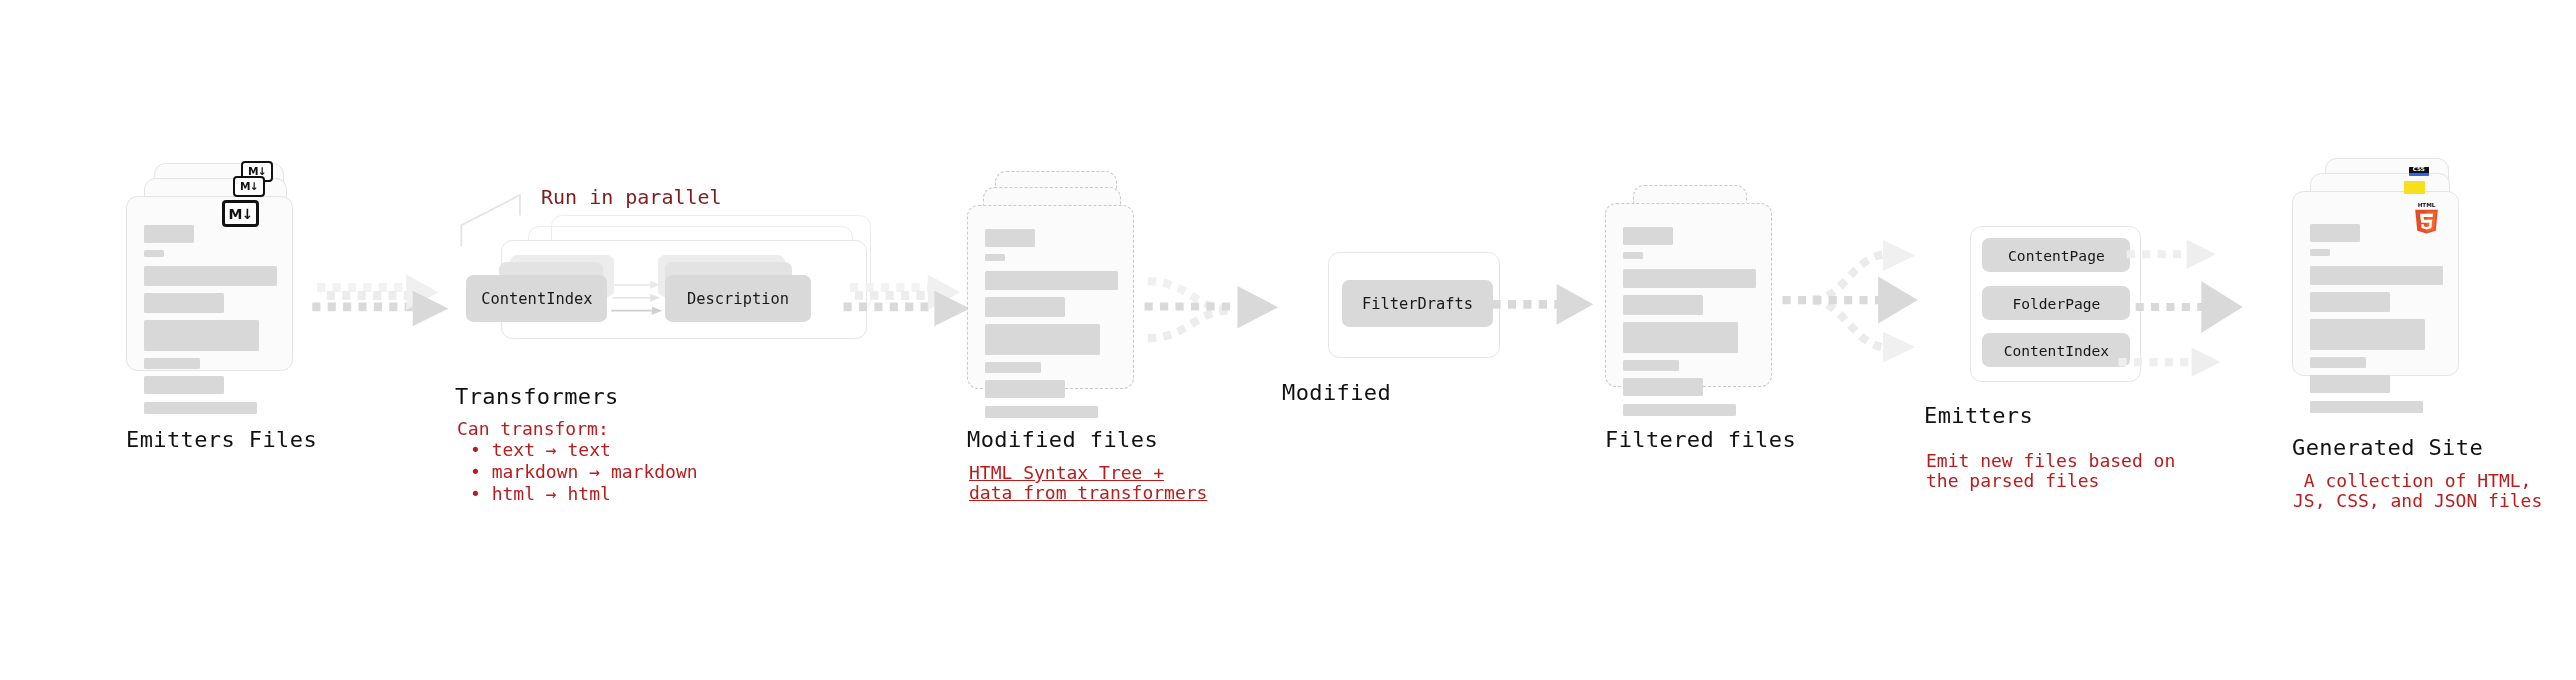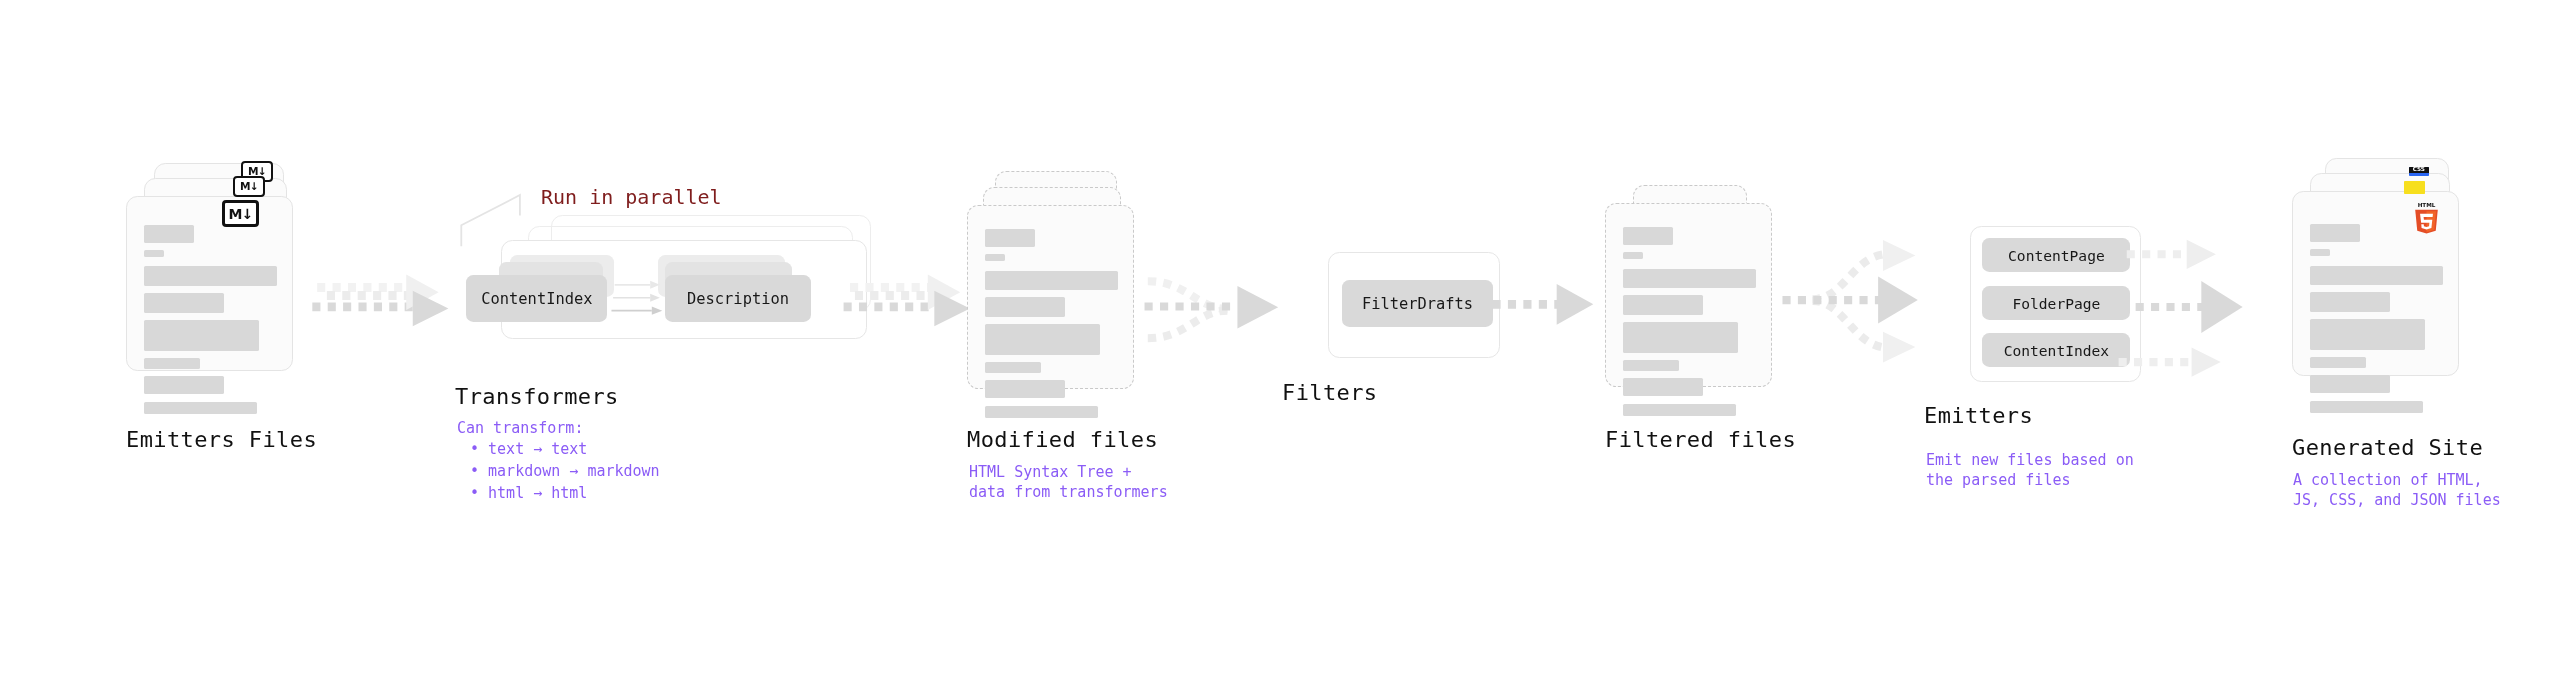--- a/index.html
+++ b/index.html
@@ -49,21 +49,21 @@
   }
   .chip.g1{background:#ececec;}
   .chip.g2{background:#e3e3e3;}
 
   
   .title{
     position:absolute;font-size:22px;letter-spacing:0.4px;color:#111;
     white-space:nowrap;
   }
   .sub{
-    position:absolute;font-size:15px;line-height:19.5px;color:#8b5cf6;
+    position:absolute;font-size:18px;line-height:19.5px;color:#b91c1c;
     white-space:pre;
   }
   .paralabel{
     position:absolute;font-size:20px;color:#7f1d1d;white-space:nowrap;
   }
   svg{position:absolute;overflow:visible;}
 </style>
 </head>
 <body>
 
@@ -161,36 +161,36 @@
         <div class="bar" style="width:100%;height:19.5px;"></div>
         <div class="bar" style="width:60%;height:19.5px;"></div>
         <div class="bar" style="width:86%;height:31px;"></div>
         <div class="bar" style="width:42%;height:10.6px;"></div>
         <div class="bar" style="width:60%;height:18px;"></div>
         <div class="bar" style="width:85%;height:12.2px;margin-bottom:0;"></div>
       </div>
     </div>
   </div>
   <div class="title" style="left:967px;top:427px;">Modified files</div>
-  <div class="sub" style="left:969px;top:463px;">HTML Syntax Tree +
+  <div class="sub" style="left:969px;top:463px;text-decoration:underline;">HTML Syntax Tree +
 data from transformers</div>
 
   <svg style="left:1138px;top:260px;width:163px;height:106px;" viewBox="0 0 200 130" width="163" height="106">
     <g fill="none" stroke-dasharray="10 9" stroke-width="10">
       <path d="M12,26 C60,26 72,60 110,60" stroke="#f0f0f0"></path>
       <path d="M12,96 C60,96 72,62 110,62" stroke="#ececec"></path>
       <line x1="8" y1="57" x2="118" y2="57" stroke="#d9d9d9"></line>
     </g>
     <polygon points="122,32 172,58 122,84" fill="#d9d9d9"></polygon>
   </svg>
 
   <div class="gbox" style="left:1282px;top:252px;width:172px;height:106px;">
     <div class="chip" style="left:13px;top:27px;width:151px;height:47px;text-align:center;">FilterDrafts</div>
   </div>
-  <div class="title" style="left:1282px;top:380px;">Filters</div>
+  <div class="title" style="left:1282px;top:380px;">Modified</div>
 
   <svg style="left:1477px;top:288px;width:122px;height:49px;" viewBox="0 0 150 60" width="122" height="49">
     <line x1="0" y1="20" x2="105" y2="20" stroke="#d9d9d9" stroke-width="11" stroke-dasharray="10 9" fill="none"></line>
     <polygon points="98,-5 143,20 98,45" fill="#d9d9d9"></polygon>
   </svg>
 
   <div class="docstack" style="left:1605px;top:185px;width:187px;height:211px;">
     <div class="doc dashed" style="left:28.4px;top:0px;width:114px;height:39px;"></div>
     <div class="doc dashed" style="left:0px;top:18px;width:167px;height:184px;">
       <div class="docbody" style="left:17px;right:14.6px;top:23px;">
@@ -263,17 +263,17 @@
     <div class="badge html5" style="left:120px;top:42px;width:29px;height:34px;">
       <svg viewBox="0 0 36 42" width="29" height="34" style="position:absolute;left:0;top:0;">
         <text x="18" y="8" text-anchor="middle" font-family="DejaVu Sans, sans-serif" font-size="7" font-weight="bold" fill="#111">HTML</text>
         <path d="M4,12 L32,12 L29.5,38 L18,41.5 L6.5,38 Z" fill="#e44d26"></path>
         <path d="M18,14 L29.8,14 L27.7,36.8 L18,39.8 Z" fill="#f16529"></path>
         <path d="M10,17 H26 L25.6,21 H14.4 L14.8,24.5 H25.2 L24.1,34.6 L18,36.4 L11.9,34.6 L11.5,30 H14.6 L14.8,32.4 L18,33.3 L21.2,32.4 L21.6,28.2 H11.3 Z" fill="#ffffff"></path>
       </svg>
     </div>
   </div>
   <div class="title" style="left:2292px;top:435px;">Generated Site</div>
-  <div class="sub" style="left:2293px;top:471px;">A collection of HTML,
+  <div class="sub" style="left:2293px;top:471px;text-align:center;">A collection of HTML,
 JS, CSS, and JSON files</div>
 
 </div>
 
 
 </body></html>

